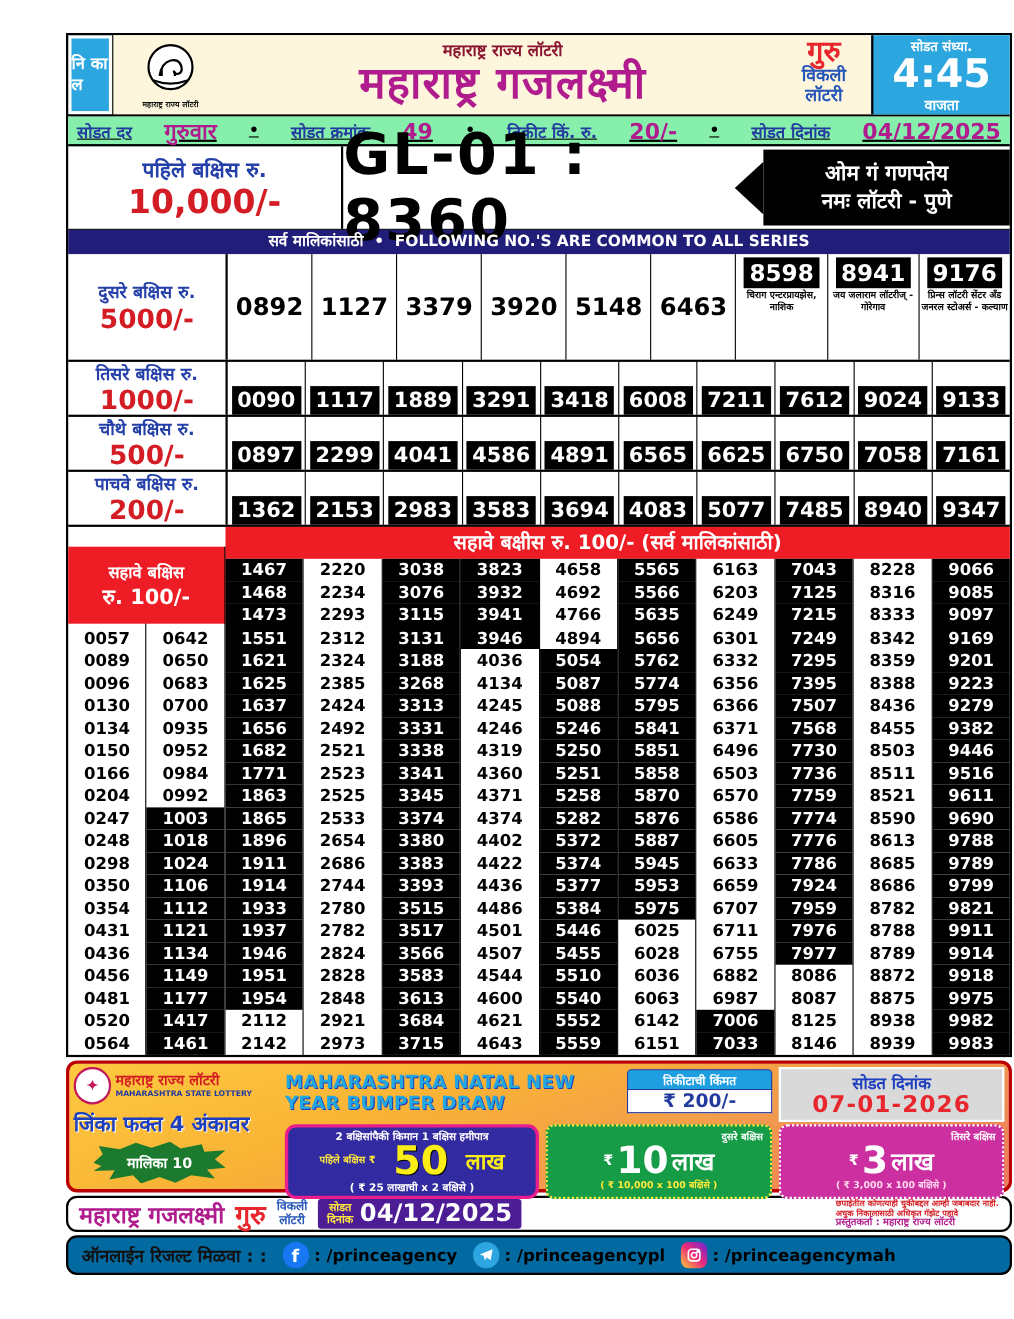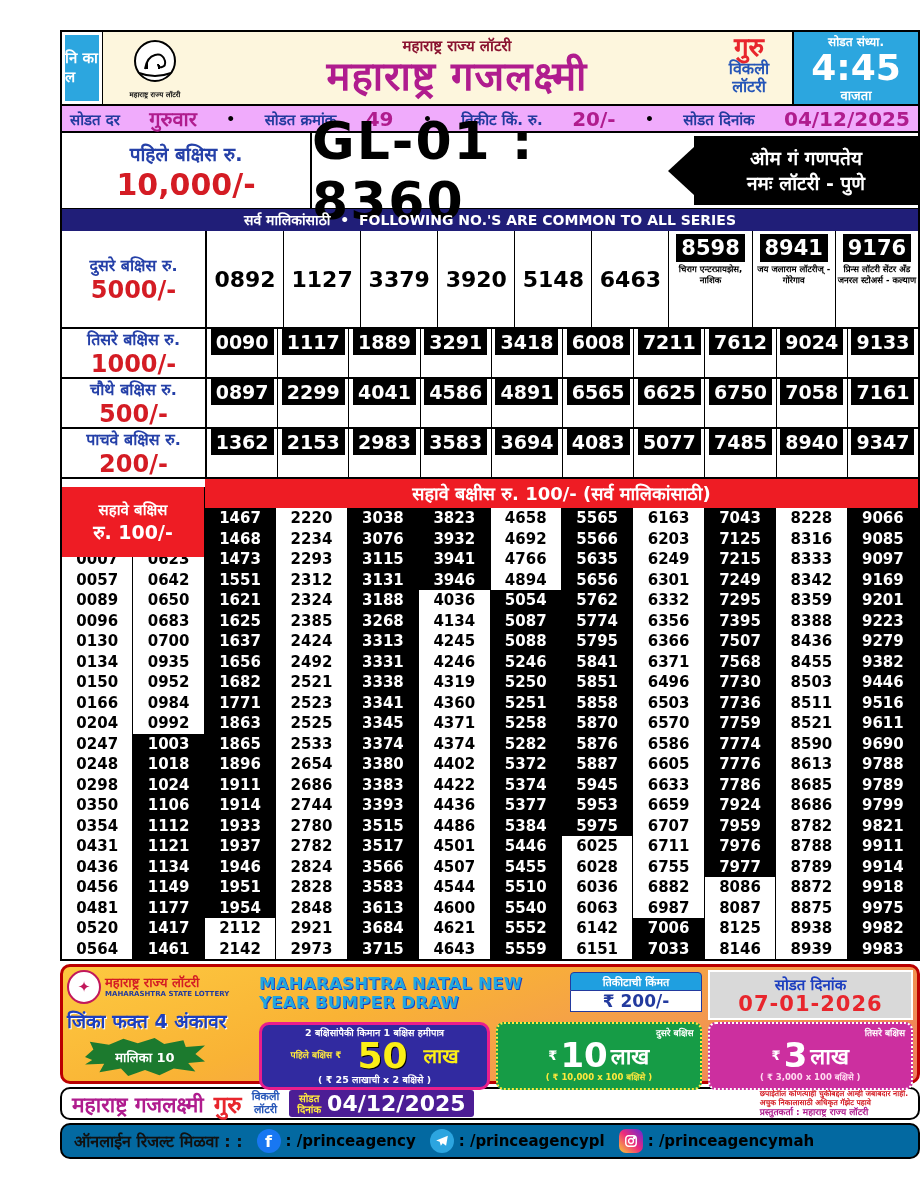--- a/index.html
+++ b/index.html
@@ -21,22 +21,22 @@
   .guru-col { width:86px; text-align:center; padding-top:2px; }
   .guru { color:#e8262d; font-weight:bold; font-size:26px; line-height:1; }
   .weekly { color:#2656b8; font-weight:bold; font-size:16px; line-height:1.15; }
   .time-box { width:126px; background:#2ca6df; border-left:2px solid #000; color:#fff; text-align:center;
               display:flex; flex-direction:column; justify-content:center; }
   .time-lbl { font-size:12px; font-weight:bold; }
   .time-big { font-size:36px; font-weight:bold; line-height:1; }
   .time-suf { font-size:13px; font-weight:bold; }
 
   
-  .info-row { display:flex; align-items:center; justify-content:space-between; background:#f0abfc;
-              border-bottom:2px solid #000; height:27px; padding:0 8px; font-weight:bold; }
+  .info-row { display:flex; align-items:center; justify-content:space-between; background:#86efac;
+              border-bottom:2px solid #000; height:27px; padding:0 8px; font-weight:bold;text-decoration:underline; }
   .info-row .lbl { color:#233a9e; font-size:15px; }
   .info-row .val { color:#b01c8e; font-size:17px; }
   .info-row .big { font-size:20px; }
   .info-row .dot { color:#000; font-size:14px; }
 
   
   .p1 { display:flex; height:76px; border-bottom:1px solid #000; }
   .p1-label { width:250px; border-right:2px solid #000; text-align:center; padding-top:8px; }
   .p1-label .l1 { color:#2540a8; font-weight:bold; font-size:19px; }
   .p1-label .l2 { color:#d41c24; font-weight:bold; font-size:30px; }
@@ -59,28 +59,28 @@
   .prow-label .l1 { color:#2540a8; font-weight:bold; font-size:16px; }
   .prow-label .l2 { color:#d41c24; font-weight:bold; font-size:24px; }
   .p2 { height:96px; }
   .p2cell { flex:1; border-right:1.5px solid #000; display:flex; align-items:center;
             justify-content:center; font-weight:bold; font-size:22px; }
   .p2win { flex:1.08; border-right:1.5px solid #000; text-align:center; padding-top:3px; }
   .p2win:last-child, .p2cell:last-child { border-right:none; }
   .p2win .pill { font-size:21px; }
   .p2win .seller { font-size:8.5px; font-weight:bold; line-height:1.35; margin-top:2px; }
   .pn { height:50px; }
-  .pcell { flex:1; border-right:1.5px solid #000; display:flex; align-items:flex-start; justify-content:center; }
+  .pcell { flex:1; border-right:1.5px solid #000; display:flex; align-items:flex-end; justify-content:center; }
   .pcell:last-child { border-right:none; }
   .pill { display:inline-block; background:#000; color:#fff; font-weight:bold;
           font-size:19px; padding:2px 5px; }
 
   
   .sixth { position:relative; border-top:2px solid #000; }
-  .sixth-redbox { position:absolute; left:0; top:8px; width:143px; height:70px; background:#ee1c24;
+  .sixth-redbox { position:absolute; left:0; top:18px; width:143px; height:70px; background:#ee1c24;
                   z-index:2; color:#fff; text-align:center; display:flex; flex-direction:column;
                   justify-content:center; border-right:1.5px solid #000; }
   .sixth-redbox .b1 { font-size:15px; font-weight:bold; }
   .sixth-redbox .b2 { font-size:19px; font-weight:bold; }
   .sixth-header { margin-left:143px; height:29px; background:#ee1c24; color:#fff; font-weight:bold;
                   font-size:18px; text-align:center; line-height:29px; }
   .sixth-table { display:flex; }
   .s-col { flex:1; border-right:1.5px solid #000; }
   .s-col:last-child { border-right:none; }
   .s-col.offset { padding-top:41px; }

